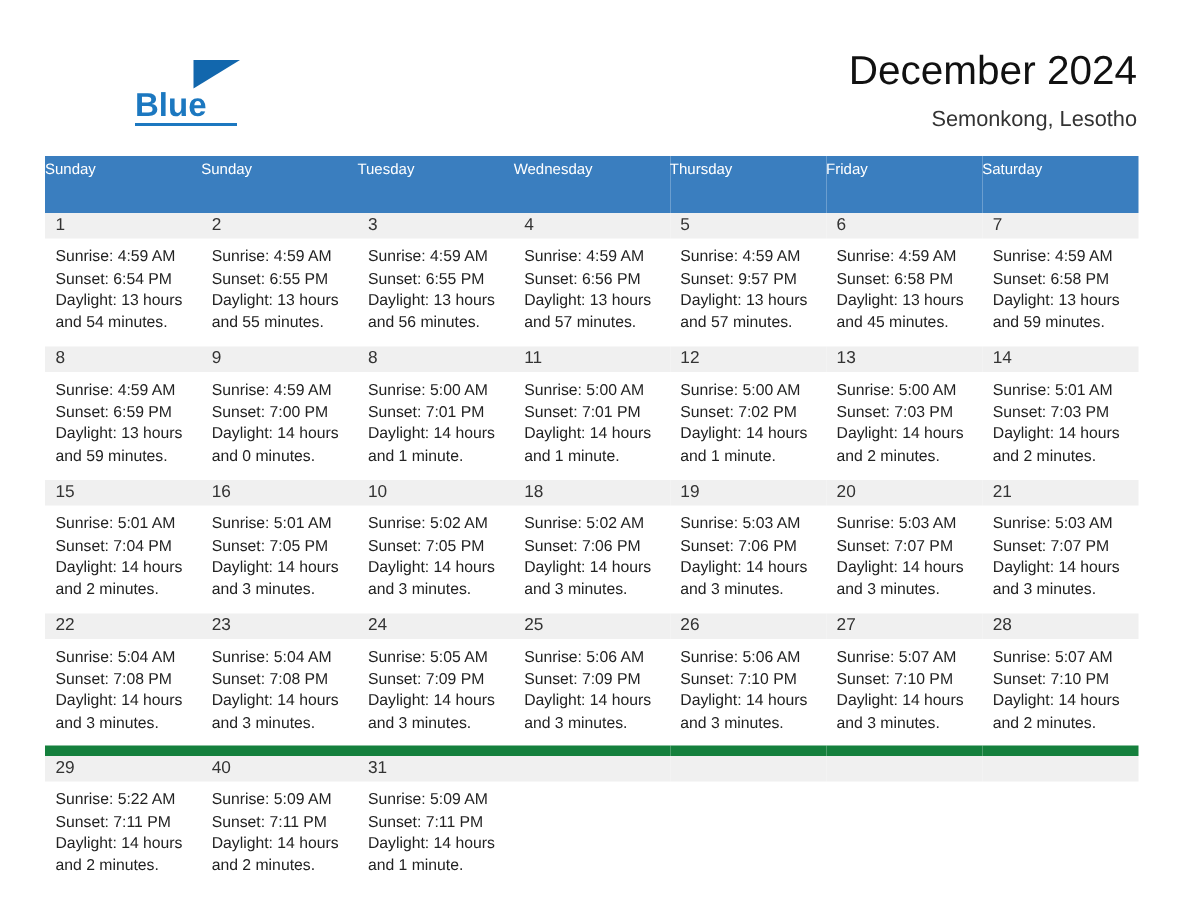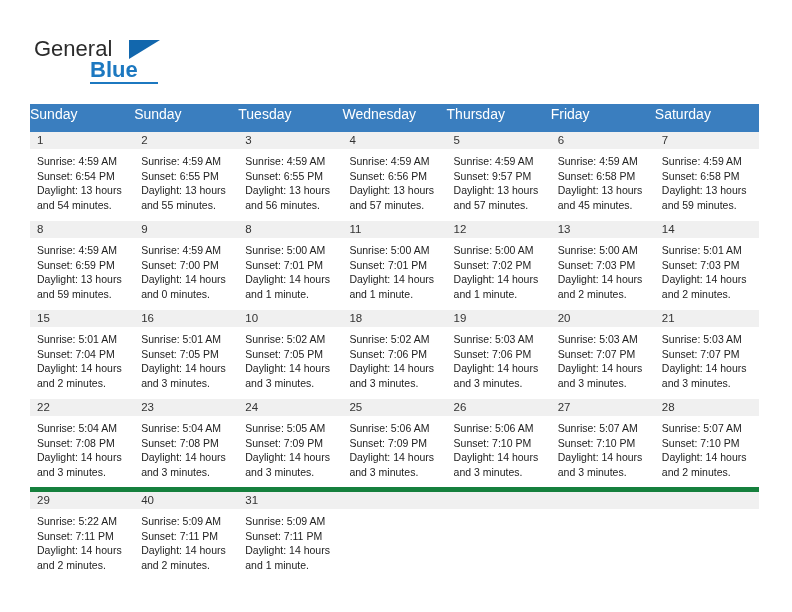--- a/index.html
+++ b/index.html
@@ -101,35 +101,35 @@
     padding: 0;
     margin: 0;
     vertical-align: top;
   }
   .calendar col { width: 104.14px; }
 
   thead th {
     background: #3a7ebf;
     color: #ffffff;
     font-weight: normal;
-    font-size: 14px;
+    font-size: 10px;
     text-align: left;
-    height: 28px;
+    height: 38px;
     line-height: 20px;
     padding-left: 7px;
   }
 
   .week-row > td {
     border-top: 1px solid #ffffff;
   }
   .week-row.first > td {
     border-top: none;
   }
   .week-row.last > td {
-    border-top: 5px solid #15803d;
+    border-top: 7px solid #15803d;
   }
 
   .daycell {
     height: 88px;
     background: #ffffff;
   }
   .daycell-inner {
     position: relative;
     height: 88px;
   }
@@ -151,26 +151,29 @@
     color: #222222;
   }
   .lines div { white-space: nowrap; }
 </style>
 </head>
 <body>
 
 <div class="page-header">
 
   <div class="brand">
-    <span class="brand-general">General</span>
     <span class="brand-flag"></span>
     <span class="brand-blue">Blue</span>
     <span class="brand-underline"></span>
   </div>
 
+  <div class="title-block">
+    <div class="cal-title">December 2024</div>
+    <div class="cal-subtitle">Semonkong, Lesotho</div>
+  </div>
 
 </div>
 
 <table class="calendar">
   <colgroup>
     <col>
       <col>
       <col>
       <col>
       <col>

